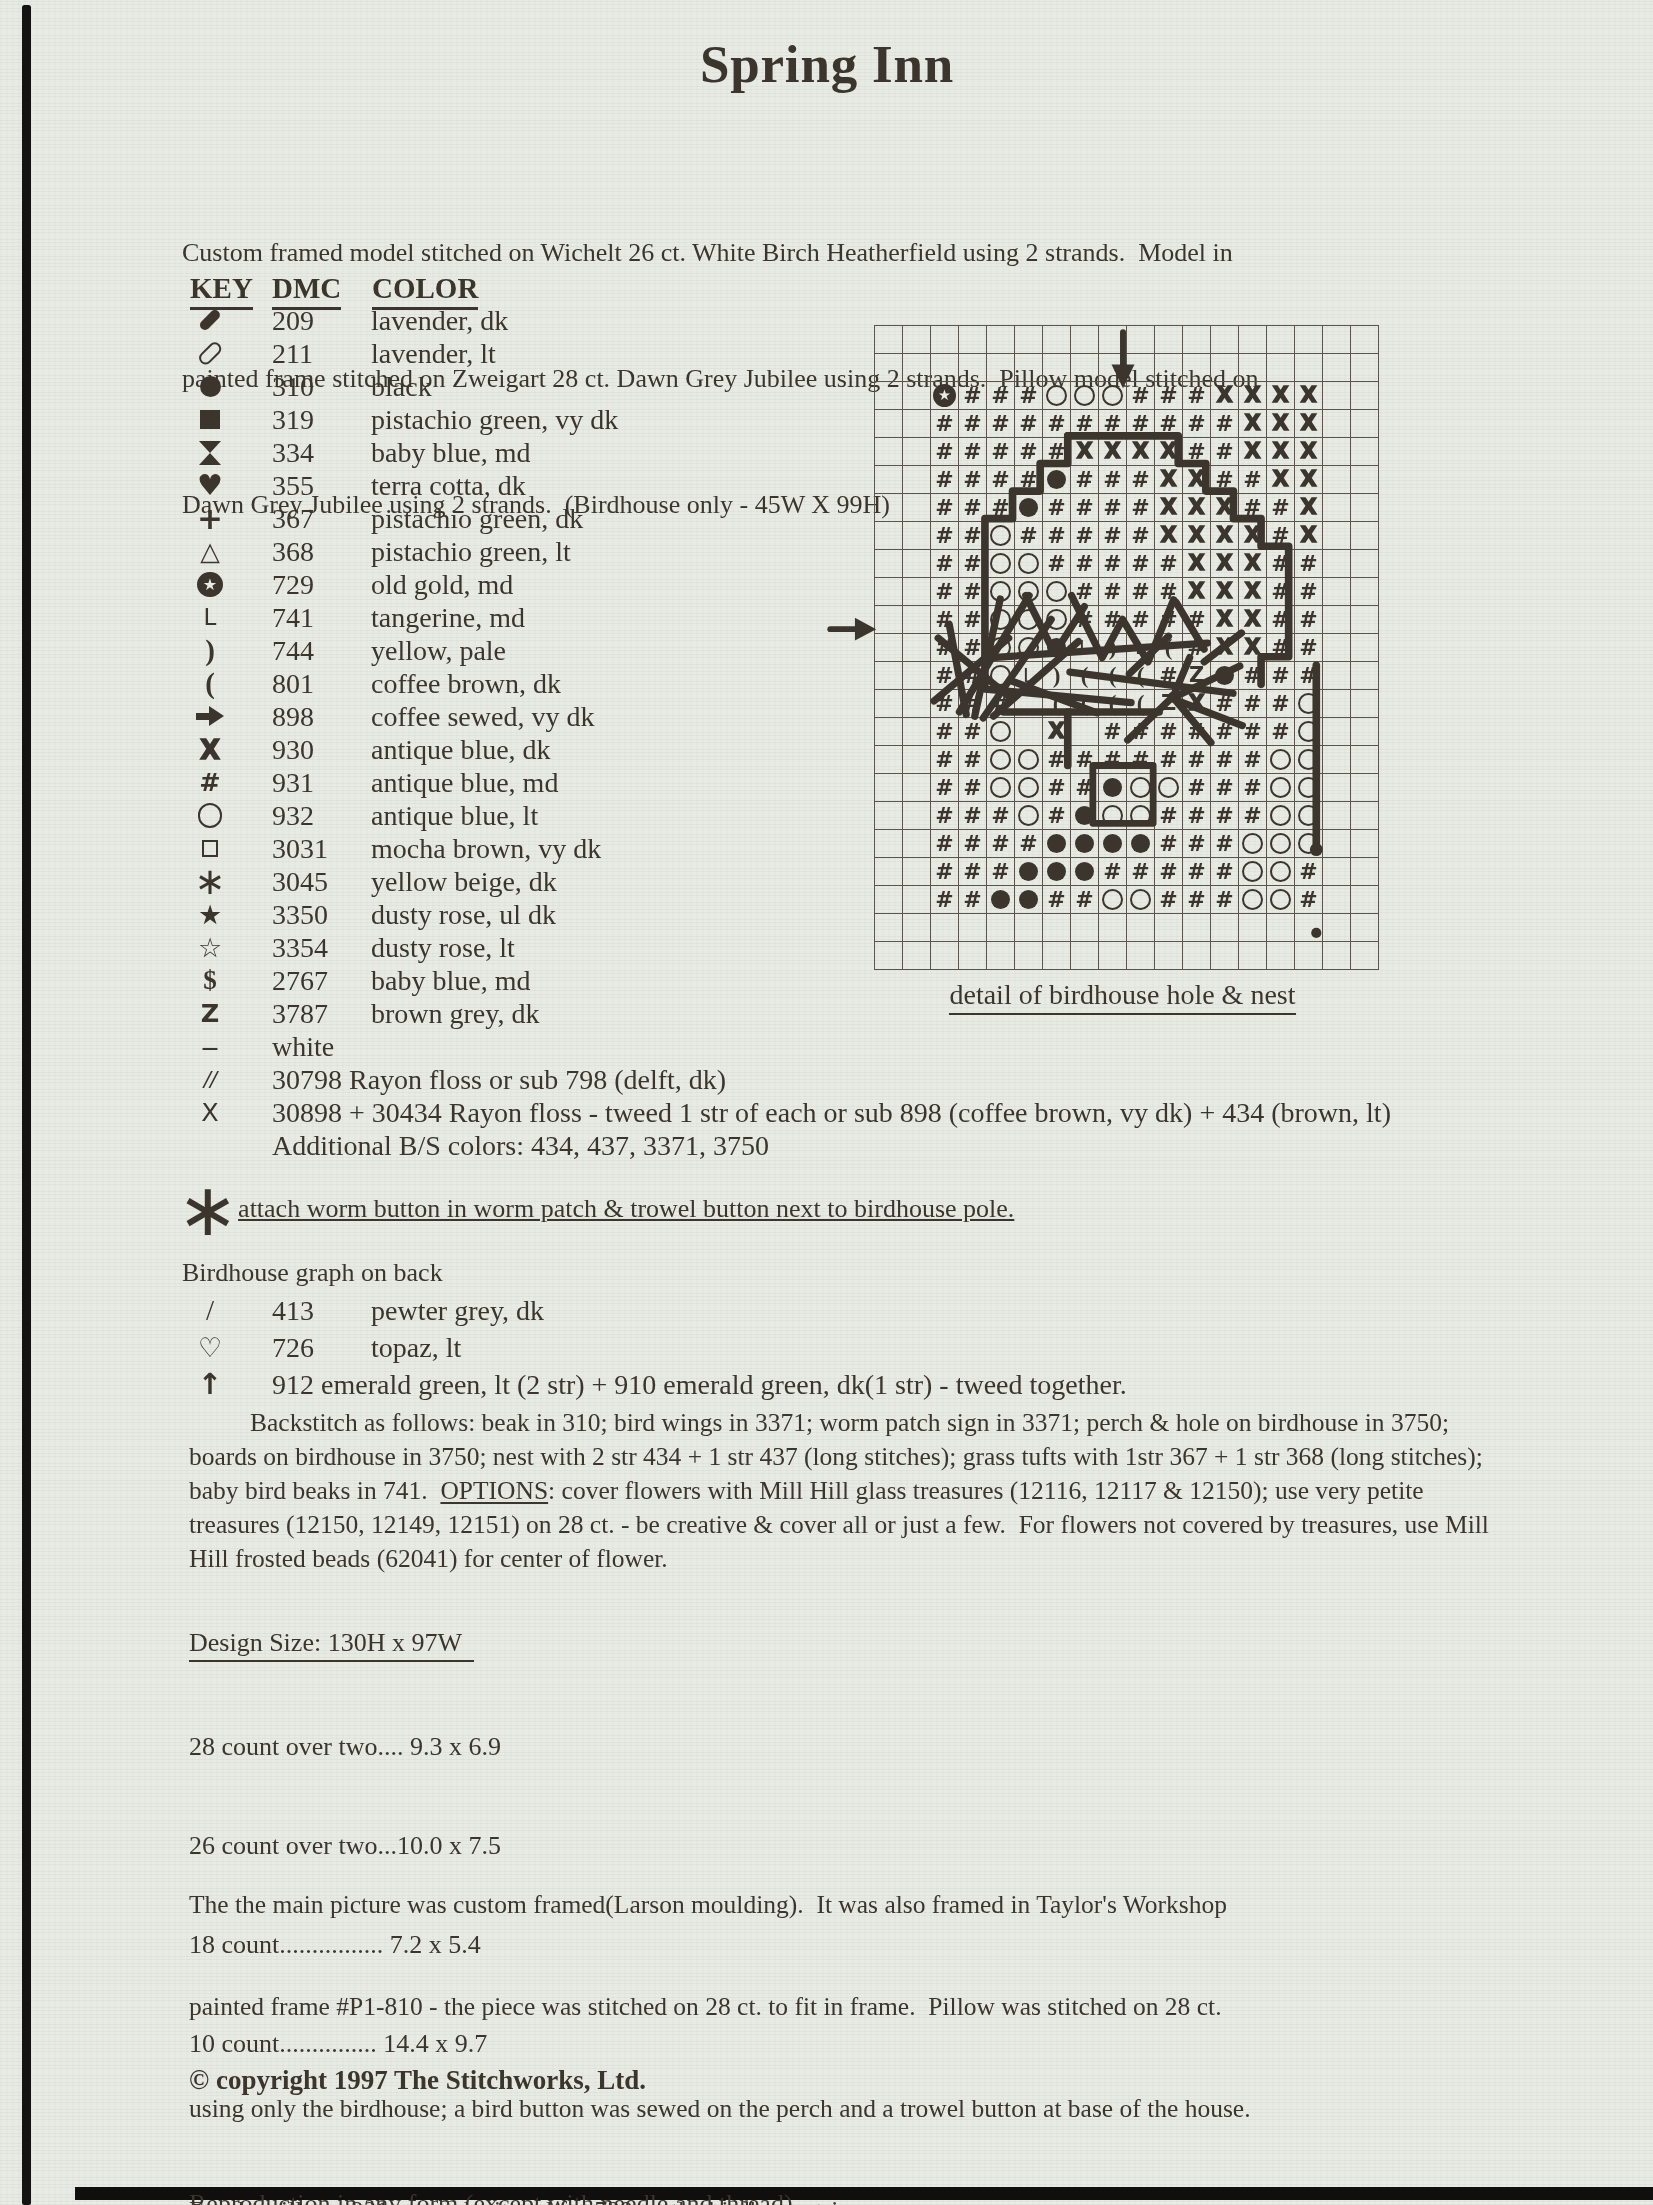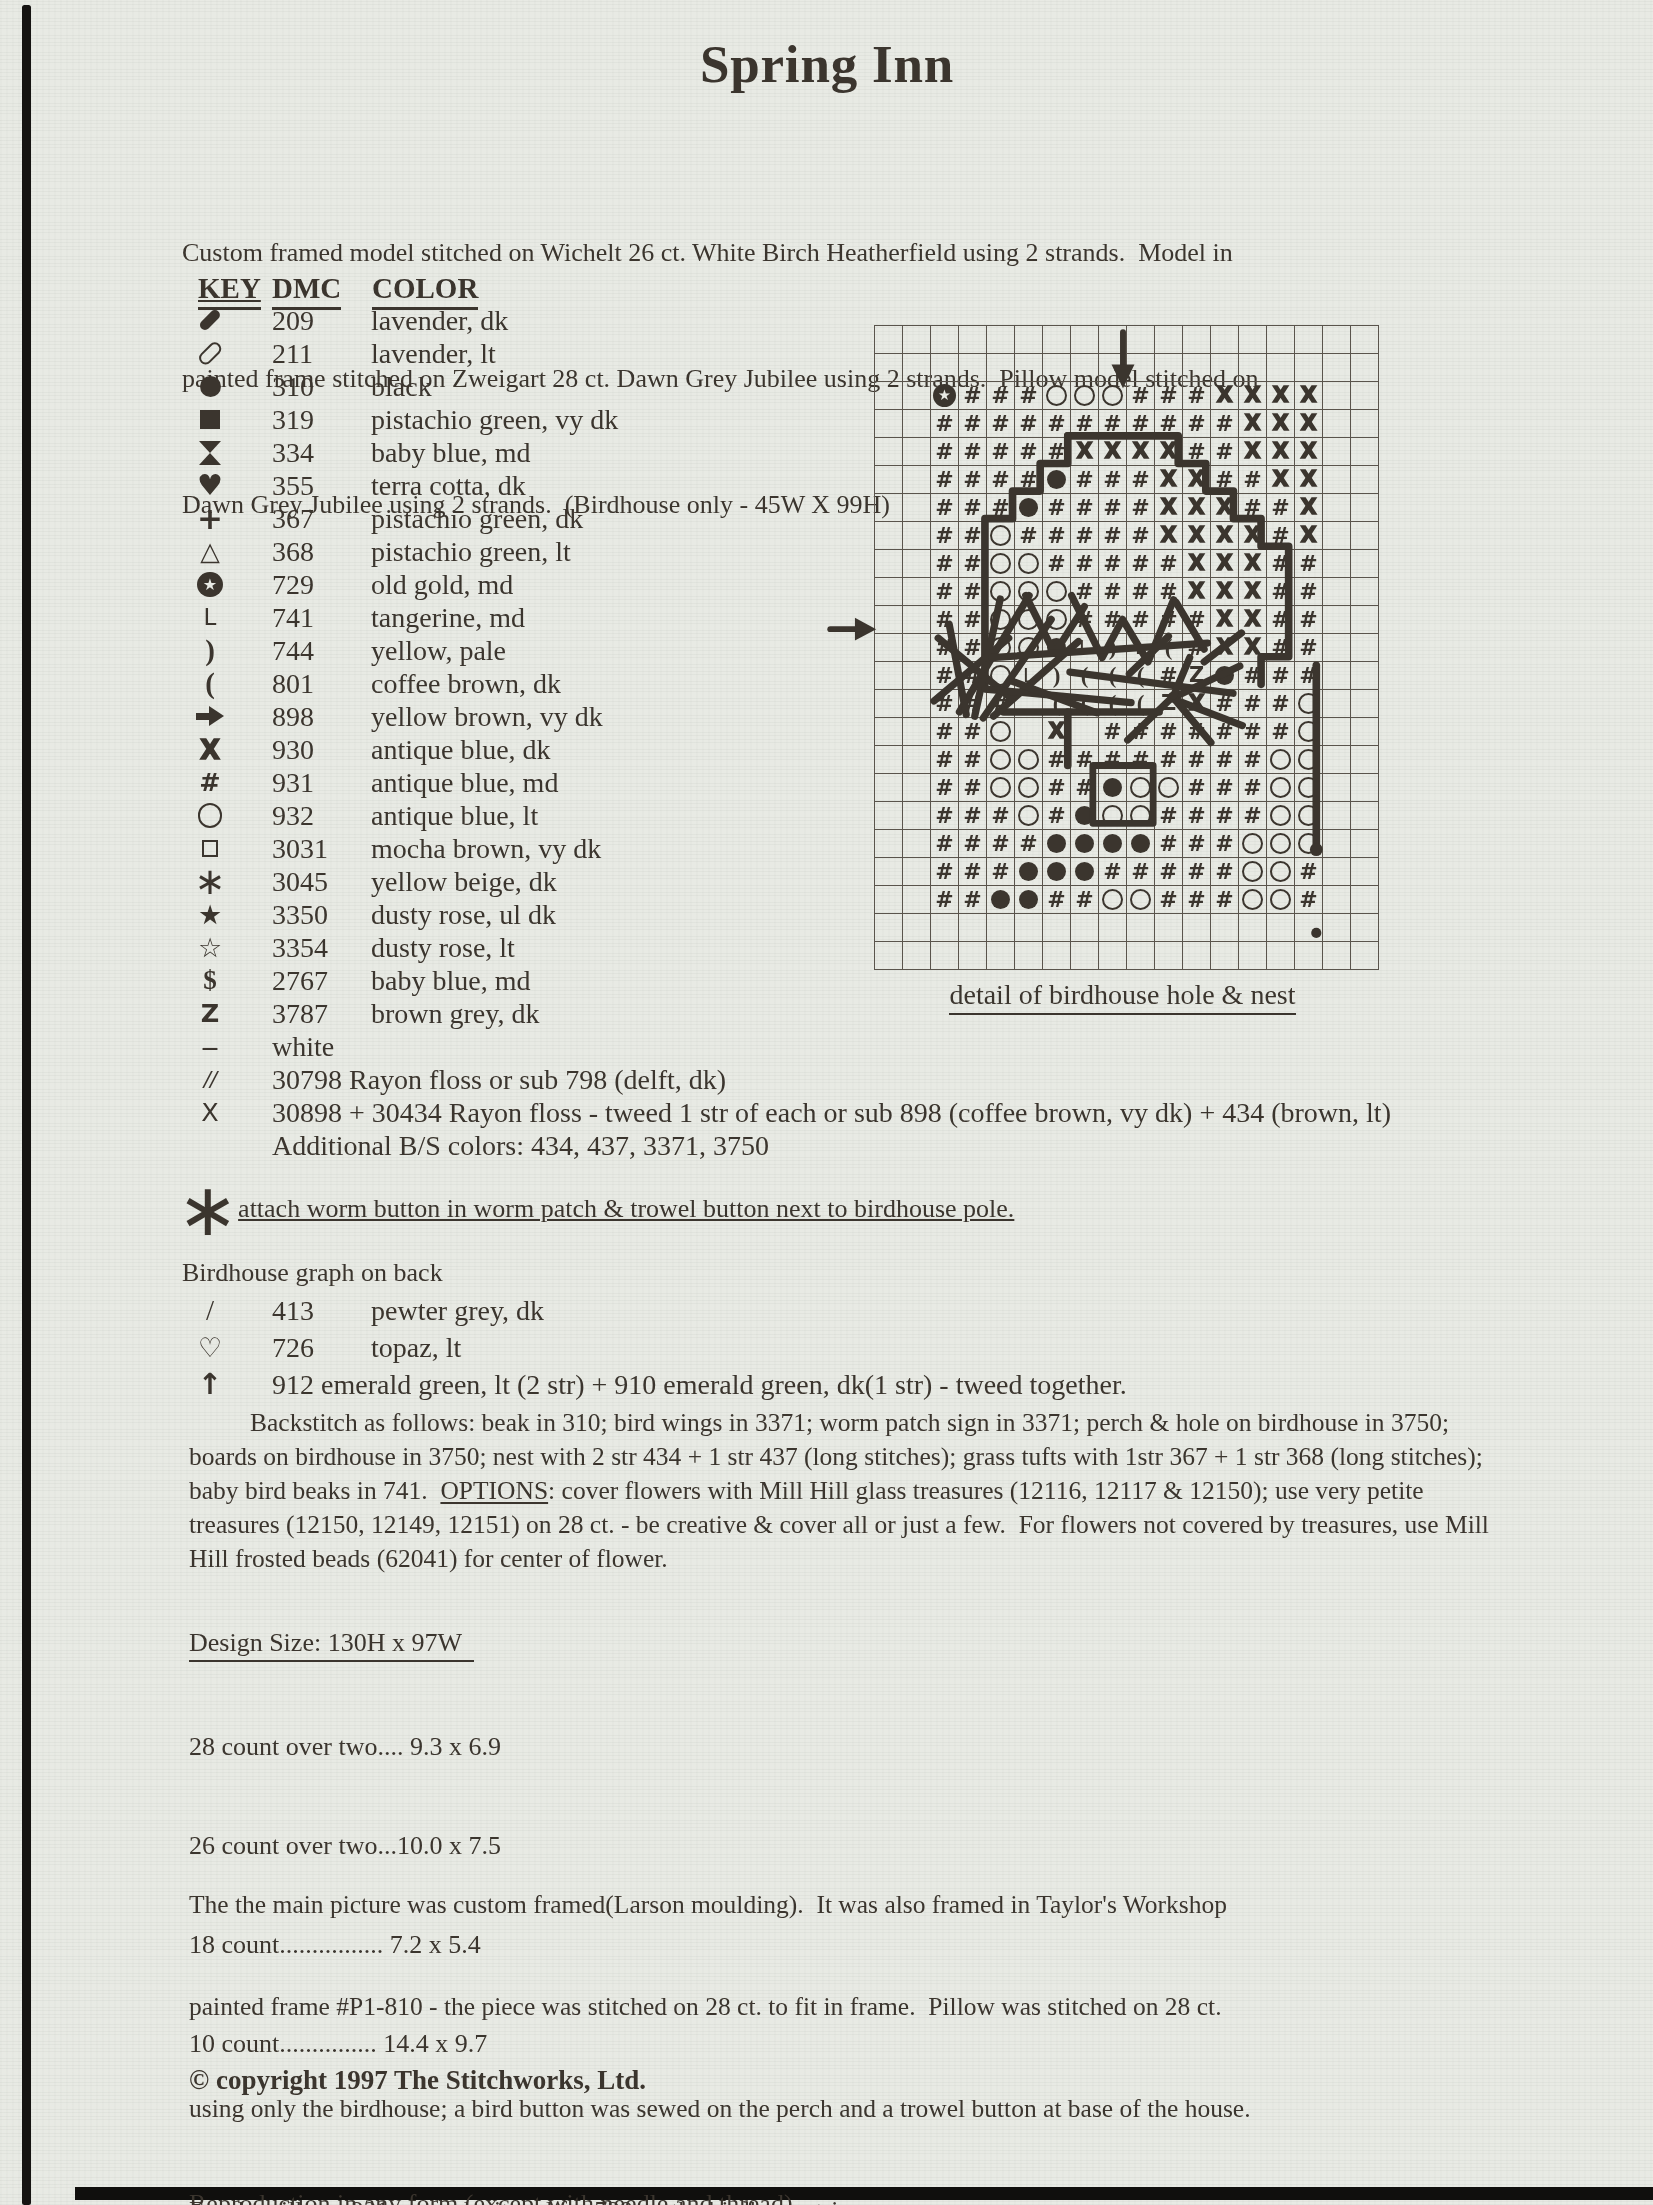--- a/index.html
+++ b/index.html
@@ -15,21 +15,21 @@
     font-family:"Liberation Serif", serif; color:var(--ink);
   }
   .scan-left{position:absolute;left:22px;top:5.1px;width:9.3px;height:2200px;background:#161412;border-radius:2.5px;}
   .scan-bottom{position:absolute;left:75px;top:2187px;width:1579px;height:12.7px;background:#100f0d;}
   .title{position:absolute;left:0;top:34px;width:1654px;text-align:center;
     font-size:53px;font-weight:bold;letter-spacing:0.8px;}
   .intro{position:absolute;left:182px;top:148px;width:1326px;font-size:26px;line-height:42px;white-space:pre-wrap;}
   
   .keyhead{position:absolute;left:182px;top:272px;font-size:29px;font-weight:bold;}
   .keyhead span{border-bottom:3.4px solid var(--ink);padding-bottom:1.7px;}
-  .kh-key{position:absolute;left:16px;text-decoration:underline;}
+  .kh-key{position:absolute;left:8px;}
   .kh-dmc{position:absolute;left:90px;}
   .kh-color{position:absolute;left:190px;}
   .keyrows{position:absolute;left:182px;top:304px;width:1445px;}
   .krow{display:flex;align-items:center;height:33px;}
   .kcell-sym{width:56px;display:flex;justify-content:center;align-items:center;flex:0 0 56px;}
   .kcell-dmc{width:99px;padding-left:34px;font-size:28px;flex:0 0 99px;}
   .kcell-color{font-size:28px;white-space:pre-wrap;}
   .kcell-text{padding-left:34px;font-size:28px;white-space:pre-wrap;}
   
   .sym{display:inline-flex;align-items:center;justify-content:center;color:var(--ink);line-height:1;}
@@ -206,21 +206,21 @@
           <span class="sym paren">(</span>
         </span>
         <span class="kcell-dmc">801</span>
         <span class="kcell-color">coffee brown, dk</span>
       </div>
       <div class="krow">
         <span class="kcell-sym">
           <span class="sym arrowr"></span>
         </span>
         <span class="kcell-dmc">898</span>
-        <span class="kcell-color">yellow brown, vy dk</span>
+        <span class="kcell-color">coffee sewed, vy dk</span>
       </div>
       <div class="krow">
         <span class="kcell-sym">
           <span class="sym xheavy">X</span>
         </span>
         <span class="kcell-dmc">930</span>
         <span class="kcell-color">antique blue, dk</span>
       </div>
       <div class="krow">
         <span class="kcell-sym">

